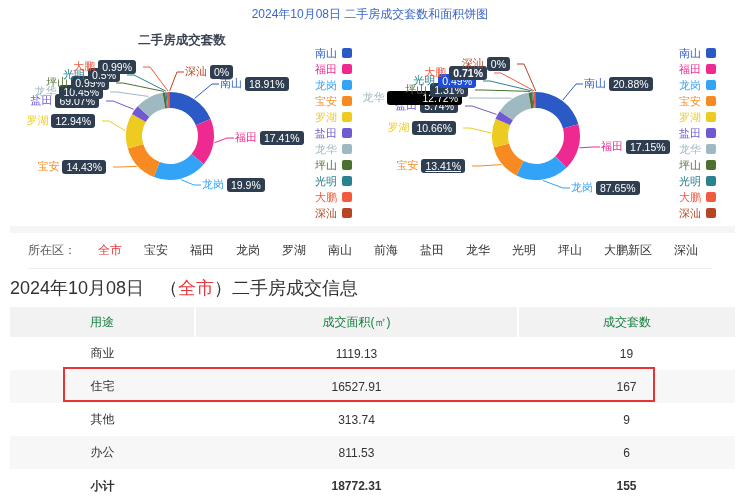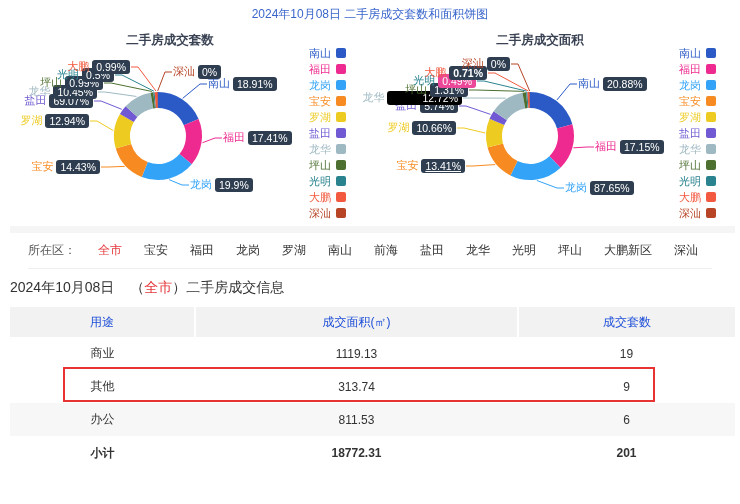--- a/index.html
+++ b/index.html
@@ -5,21 +5,21 @@
   * { box-sizing: border-box; }
   html,body { margin:0; padding:0; }
   body {
     width:740px; height:504px; overflow:hidden; background:#fff;
     font-family:"Liberation Sans","DejaVu Sans",sans-serif; position:relative;
   }
   .page-title {
     height:30px; padding-top:6px; text-align:center;
     font-size:12px; color:#3a66cc; cursor:pointer;
   }
-  .charts-row { display:flex; height:196px; }
+  .charts-row { display:flex; height:196px;margin-left:12px; }
   .chart-panel { position:relative; width:370px; height:196px; }
   .chart-title {
     position:absolute; top:2px; left:0; width:340px; text-align:center;
     font-size:12.5px; font-weight:bold; color:#3a4354;
   }
   .donut-svg { position:absolute; left:0; top:0; }
   .callout {
     position:absolute; display:flex; align-items:center;
     font-size:11px; white-space:nowrap; height:15px; line-height:15px;
   }
@@ -34,26 +34,26 @@
   }
   .lg-swatch { width:10px; height:10px; border-radius:2px; margin-left:5px; flex:0 0 auto; }
   .divider-bar { height:7px; background:#f5f5f5; margin:0 5px 0 10px; }
   .filter-row {
     height:36px; margin:0 28px; border-bottom:1px solid #efefef;
     display:flex; align-items:center; gap:22px; font-size:12px; color:#333;
   }
   .filter-label { color:#555; }
   .filter-item { cursor:pointer; }
   .filter-item.selected { color:#e4393c; }
-  .info-line { height:38px; display:flex; align-items:center; padding-left:10px; font-size:14px; color:#333; }
+  .info-line { height:38px; display:flex; align-items:center; padding-left:10px; font-size:18px; color:#333; }
   .info-date { margin-right:16px; }
   .red { color:#e4393c; }
   .table-wrap { position:relative; margin:0 5px 0 10px; }
   table { width:100%; border-collapse:collapse; font-size:12px; color:#333; table-layout:fixed; }
-  thead th { background:#f2f2f2; height:30px; font-weight:normal; color:#1d4ed8; text-align:center; }
+  thead th { background:#f2f2f2; height:30px; font-weight:normal; color:#15803d; text-align:center; }
   thead th + th { border-left:2px solid #fff; }
   td { height:33px; text-align:center; }
   tr.zebra { background:#f7f7f7; }
   tr.total td { font-weight:bold; height:34px; }
   .highlight-box {
     position:absolute; left:53px; top:60px; width:592px; height:35px;
     border:2px solid #e83333; pointer-events:none;
   }
 </style>
 </head>
@@ -175,21 +175,20 @@
         <div class="callout" style="right: 240px; top: 29px;">
           <span class="c-name" style="color: rgb(242, 89, 63);">大鹏</span>
           <span class="c-pct" style="background: rgb(46, 62, 80);">0.99%</span>
         </div>
         <div class="callout" style="left: 173px; top: 34px;">
           <span class="c-name" style="color: rgb(182, 68, 37);">深汕</span>
           <span class="c-pct" style="background: rgb(46, 62, 80);">0%</span>
         </div>
       </div>
     <div class="chart-panel" id="chart-1">
-      <div class="chart-title">二手房成交面积</div>
       <svg class="donut-svg" width="370" height="196">
           <path d="M159.38566406507755 62.004288943590616A44 44 0 0 1 202.37253783071202 94.143860755504L186.96434225590764 98.45518411713891A28 28 0 0 0 159.6090589505039 78.00272932773947Z" fill="#2b5ac6"></path>
           <polyline points="186.9459985951176,69.95956215981943 200,54 207,54" fill="none" stroke="#2b5ac6" stroke-width="1"></polyline>
           <path d="M202.37253783071202 94.143860755504A44 44 0 0 1 190.5052533985059 137.70850855989517L179.41243398086738 126.17814181084238A28 28 0 0 0 186.96434225590764 98.45518411713891Z" fill="#ee2a90"></path>
           <polyline points="203.4179076308646,117.82731148476742 217,117 224,117" fill="none" stroke="#ee2a90" stroke-width="1"></polyline>
           <path d="M190.5052533985059 137.70850855989517A44 44 0 0 1 140.42504716279177 145.4058526290331L147.5432118308675 131.07645167302104A28 28 0 0 0 179.41243398086738 126.17814181084238Z" fill="#33a3f7"></path>
           <polyline points="166.8362371406935,150.47770072470252 187,158 194,158" fill="none" stroke="#33a3f7" stroke-width="1"></polyline>
           <path d="M140.42504716279177 145.4058526290331A44 44 0 0 1 117.56109512119386 117.61633990065907L132.99342416803245 113.3922163004194A28 28 0 0 0 147.5432118308675 131.07645167302104Z" fill="#f78b21"></path>
           <polyline points="125.24993214123168,134.59078144806463 103,136 96,136" fill="none" stroke="#f78b21" stroke-width="1"></polyline>
           <path d="M117.56109512119386 117.61633990065907A44 44 0 0 1 119.51821904570394 88.75977347108244L134.23886666544797 95.02894675432518A28 28 0 0 0 132.99342416803245 113.3922163004194Z" fill="#eecb20"></path>
@@ -280,21 +279,21 @@
         <div class="callout" style="right: 278px; top: 60px;">
           <span class="c-name" style="color: rgb(159, 185, 194);">龙华</span>
           <span class="c-pct" style="background: #000000; padding-left: 35px;">12.72%</span>
         </div>
         <div class="callout" style="right: 272px; top: 52px;">
           <span class="c-name" style="color: rgb(77, 112, 48);">坪山</span>
           <span class="c-pct" style="background: rgb(46, 62, 80);">1.31%</span>
         </div>
         <div class="callout" style="right: 264px; top: 43px;">
           <span class="c-name" style="color: rgb(41, 131, 143);">光明</span>
-          <span class="c-pct" style="background: #ec4899;">0.49%</span>
+          <span class="c-pct" style="background: #1d4ed8;">0.49%</span>
         </div>
         <div class="callout" style="right: 253px; top: 35px;">
           <span class="c-name" style="color: rgb(242, 89, 63);">大鹏</span>
           <span class="c-pct" style="background: rgb(46, 62, 80); font-weight: bold;">0.71%</span>
         </div>
         <div class="callout" style="right: 230px; top: 26px;">
           <span class="c-name" style="color: rgb(182, 68, 37);">深汕</span>
           <span class="c-pct" style="background: rgb(46, 62, 80);">0%</span>
         </div>
       </div>
@@ -340,33 +339,38 @@
             <th>成交面积(㎡)</th>
             <th>成交套数</th>
           </tr>
         </thead>
       <tbody>
           <tr>
             <td>商业</td>
             <td>1119.13</td>
             <td>19</td>
           </tr>
+          <tr class="zebra">
+            <td>住宅</td>
+            <td>16527.91</td>
+            <td>167</td>
+          </tr>
           <tr>
             <td>其他</td>
             <td>313.74</td>
             <td>9</td>
           </tr>
           <tr class="zebra">
             <td>办公</td>
             <td>811.53</td>
             <td>6</td>
           </tr>
           <tr class="total">
             <td>小计</td>
             <td>18772.31</td>
-            <td>201</td>
+            <td>155</td>
           </tr>
         </tbody>
     </table>
     <div class="highlight-box" style="border-color: rgb(232, 51, 51);"></div>
   </div>
 
 </div>
 
 </body></html>

